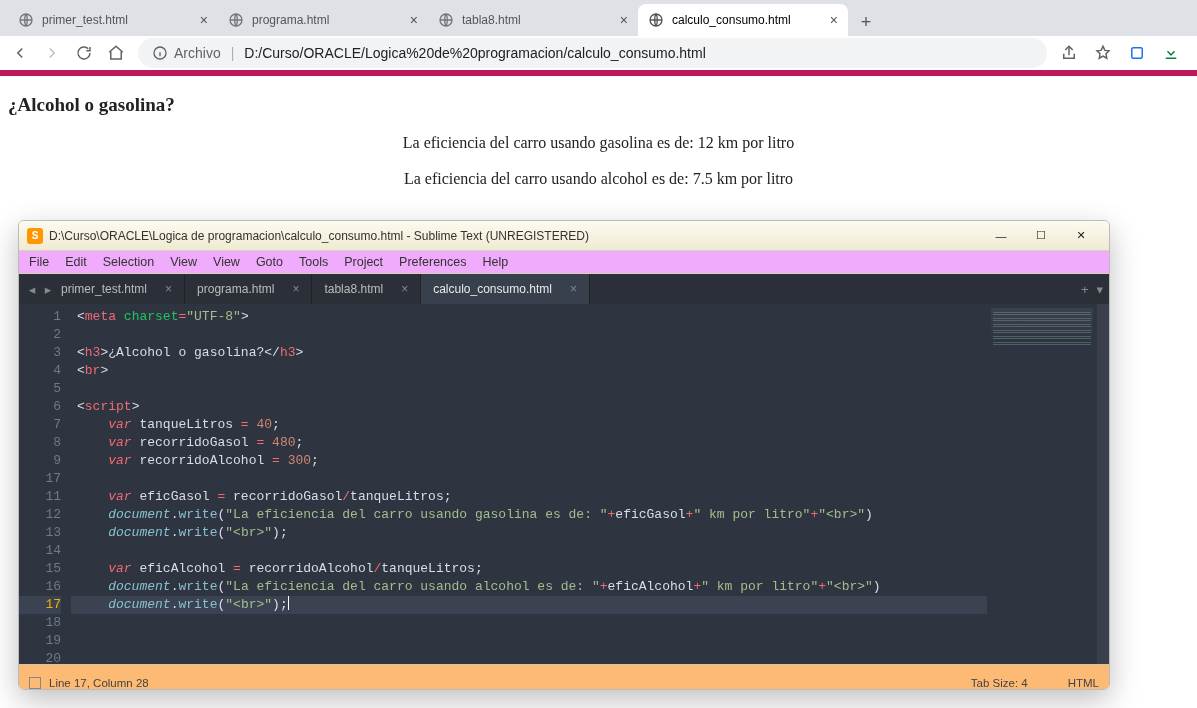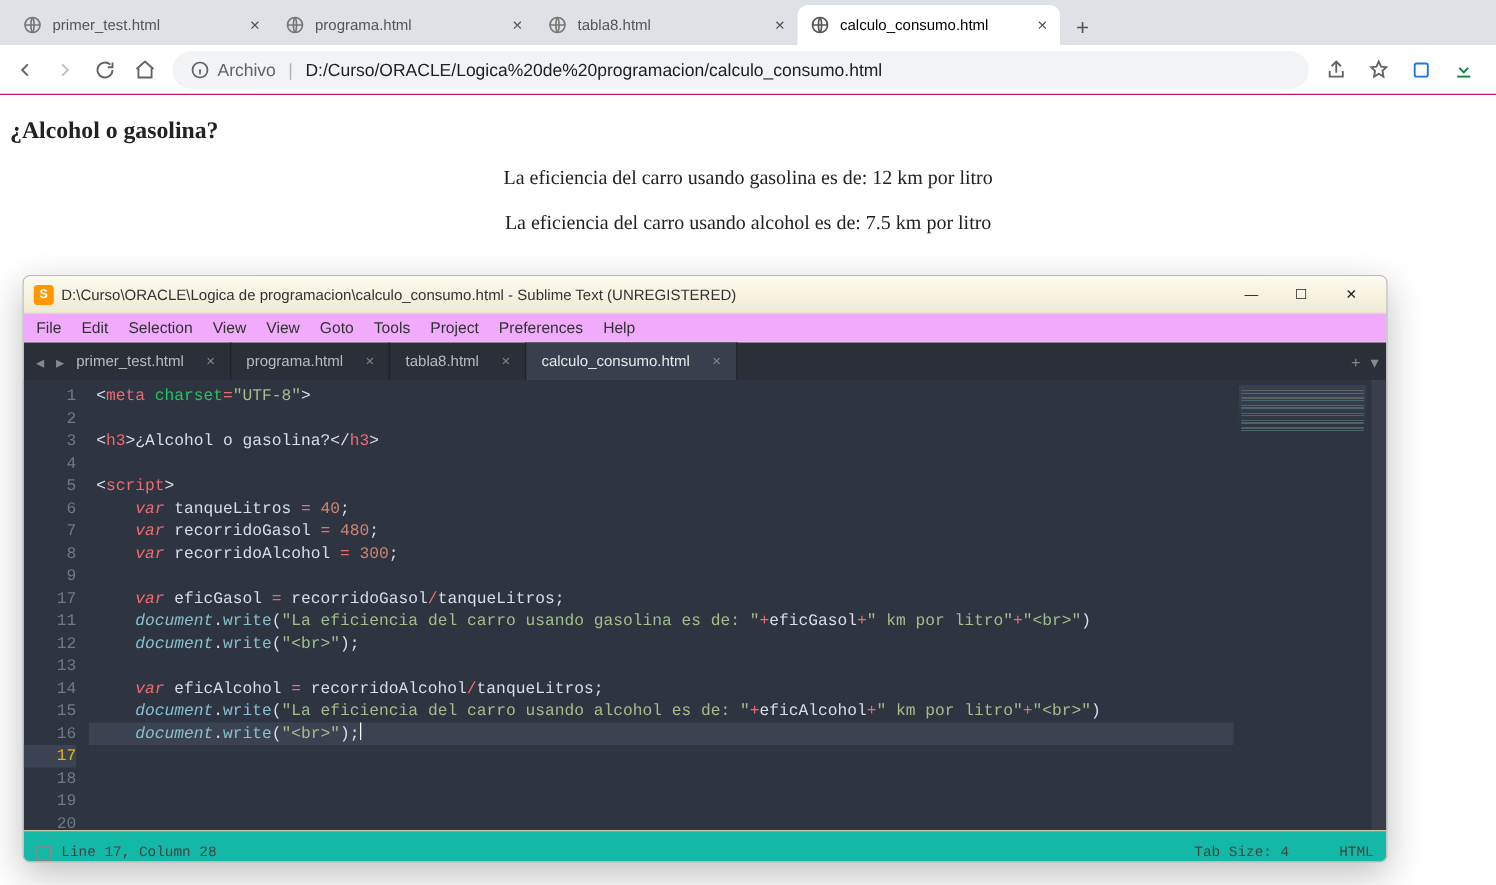--- a/index.html
+++ b/index.html
@@ -40,21 +40,21 @@
     font-size: 18px; color: #555; margin-left: 4px;
   }
   
   .addrbar {
     display: flex;
     align-items: center;
     gap: 12px;
     height: 40px;
     padding: 0 10px;
     background: #fff;
-    border-bottom: 1px solid #be185d;
+    border-bottom: 6px solid #be185d;
   }
   .nav-icon { color: #5f6368; display: inline-flex; align-items: center; justify-content: center; width: 20px; height: 20px; }
   .nav-icon svg { width: 18px; height: 18px; }
   .addr-field {
     flex: 1;
     display: flex;
     align-items: center;
     gap: 10px;
     height: 30px;
     border-radius: 15px;
@@ -194,26 +194,25 @@
         transparent 0 1px,
         rgba(136,192,208,0.35) 1px 2px,
         transparent 2px 3px,
         rgba(163,190,140,0.35) 3px 4px,
         transparent 4px 6px);
   }
   .sublime .statusbar {
     display: flex;
     align-items: center;
     height: 36px;
-    background: #14b8a6;
+    background: #fdba74;
     border-top: 1px solid #cfc9a8;
     font-size: 11.5px;
     color: #444;
     padding: 0 10px;
-    font-family: Liberation Mono, monospace;
   }
   .sublime .statusbar .sq {
     width: 12px; height: 12px; border: 1px solid #888; margin-right: 8px;
   }
   .sublime .statusbar .spacer { flex: 1; }
   .sublime .scrollbar {
     width: 12px;
     background: #3a3f4b;
   }
 </style>
@@ -397,20 +396,21 @@
       <div>16</div>
       <div class="cur">17</div>
       <div>18</div>
       <div>19</div>
       <div>20</div>
     </div>
     <div class="code">
       <div><span class="tok-punc">&lt;</span><span class="tok-tag">meta</span><span> </span><span class="tok-attr">charset</span><span class="tok-op">=</span><span class="tok-str">"UTF-8"</span><span class="tok-punc">&gt;</span></div>
       <div></div>
       <div><span class="tok-punc">&lt;</span><span class="tok-tag">h3</span><span class="tok-punc">&gt;</span><span class="tok-txt">¿Alcohol o gasolina?</span><span class="tok-punc">&lt;/</span><span class="tok-tag">h3</span><span class="tok-punc">&gt;</span></div>
+      <div><span class="tok-punc">&lt;</span><span class="tok-tag">br</span><span class="tok-punc">&gt;</span></div>
       <div></div>
       <div><span class="tok-punc">&lt;</span><span class="tok-tag">script</span><span class="tok-punc">&gt;</span></div>
       <div><span>    </span><span class="tok-kw">var</span><span class="tok-txt"> tanqueLitros </span><span class="tok-op">=</span><span> </span><span class="tok-num">40</span><span class="tok-punc">;</span></div>
       <div><span>    </span><span class="tok-kw">var</span><span class="tok-txt"> recorridoGasol </span><span class="tok-op">=</span><span> </span><span class="tok-num">480</span><span class="tok-punc">;</span></div>
       <div><span>    </span><span class="tok-kw">var</span><span class="tok-txt"> recorridoAlcohol </span><span class="tok-op">=</span><span> </span><span class="tok-num">300</span><span class="tok-punc">;</span></div>
       <div></div>
       <div><span>    </span><span class="tok-kw">var</span><span class="tok-txt"> eficGasol </span><span class="tok-op">=</span><span class="tok-txt"> recorridoGasol</span><span class="tok-op">/</span><span class="tok-txt">tanqueLitros;</span></div>
       <div><span>    </span><span class="tok-var">document</span><span class="tok-punc">.</span><span class="tok-fn">write</span><span class="tok-punc">(</span><span class="tok-str">"La eficiencia del carro usando gasolina es de: "</span><span class="tok-op">+</span><span class="tok-txt">eficGasol</span><span class="tok-op">+</span><span class="tok-str">" km por litro"</span><span class="tok-op">+</span><span class="tok-str">"&lt;br&gt;"</span><span class="tok-punc">)</span></div>
       <div><span>    </span><span class="tok-var">document</span><span class="tok-punc">.</span><span class="tok-fn">write</span><span class="tok-punc">(</span><span class="tok-str">"&lt;br&gt;"</span><span class="tok-punc">);</span></div>
       <div></div>

